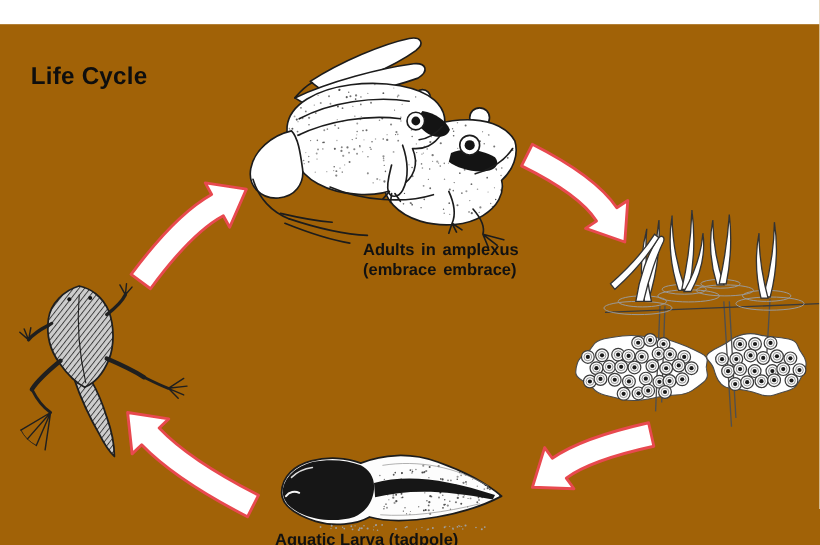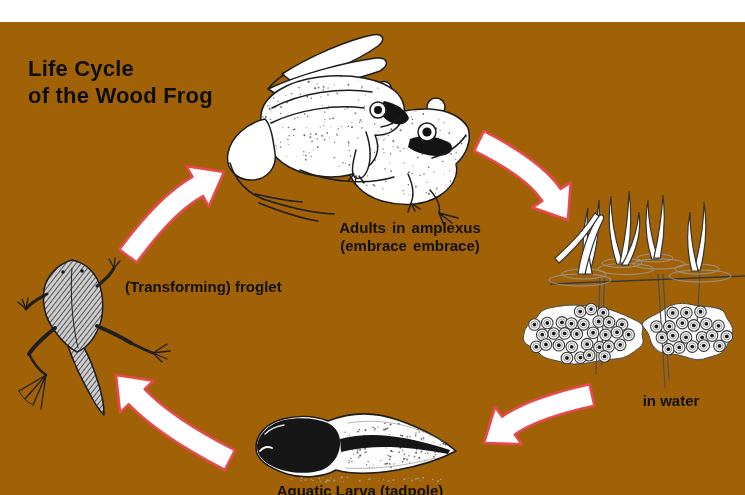--- a/index.html
+++ b/index.html
@@ -3,21 +3,21 @@
 <meta charset="utf-8">
 <style>
   * { margin:0; padding:0; box-sizing:border-box; }
   html,body { background:#ffffff; }
   body { font-family:"Liberation Sans", sans-serif; }
   .canvas { position:relative; width:745px; height:495px; background:#a16207; overflow:hidden;margin-top:22px; }
   .canvas svg { position:absolute; left:0; top:0; }
   .title { position:absolute; left:28px; top:33px; font-size:22px; font-weight:700;
            line-height:27px; color:#0e0e0e; letter-spacing:.2px; }
   .lbl { position:absolute; font-size:15px; font-weight:700; color:#111; line-height:18px; }
-  .center { text-align:center; }
+  .center { text-align:left; }
   #lbl-adults  { left:330px; top:197px; width:160px; word-spacing:2px; }
   #lbl-eggs    { left:597px; top:370px; width:148px; }
   #lbl-larva   { left:250px; top:460px; width:220px; }
   #lbl-froglet { left:125px; top:256px; }
 </style>
 </head>
 <body>
 
 <div class="canvas">
 
@@ -748,32 +748,29 @@
       <path stroke-width="1.3" d="M46,353 L19,369 M46,353 L25,377 M46,353 L33,383 M46,353 L41,387"></path>
       <path stroke-width="0.8" d="M19,369 C22,375 27,380 33,383"></path>
       <path stroke-width="4" d="M97,304 C111,310 123,316 131,321"></path>
       <path stroke-width="2.6" d="M131,321 C139,325 147,329 153,331"></path>
       <path stroke-width="1.3" d="M153,331 L167,322 M153,331 L170,329 M153,331 L167,337 M153,331 L162,340"></path>
     </g>
   </svg>
 
   <div class="title">
     <div>Life Cycle</div>
-    <div>of the Wood Frog</div>
   </div>
 
   <div id="lbl-adults" class="lbl center">
     <div>Adults in amplexus</div>
     <div>(embrace embrace)</div>
   </div>
 
   <div id="lbl-eggs" class="lbl center">
-    <div>in water</div>
   </div>
 
   <div id="lbl-larva" class="lbl center">
     <div>Aquatic Larva (tadpole)</div>
   </div>
 
   <div id="lbl-froglet" class="lbl">
-    <div>(Transforming) froglet</div>
   </div>
 </div>
 
 </body></html>

